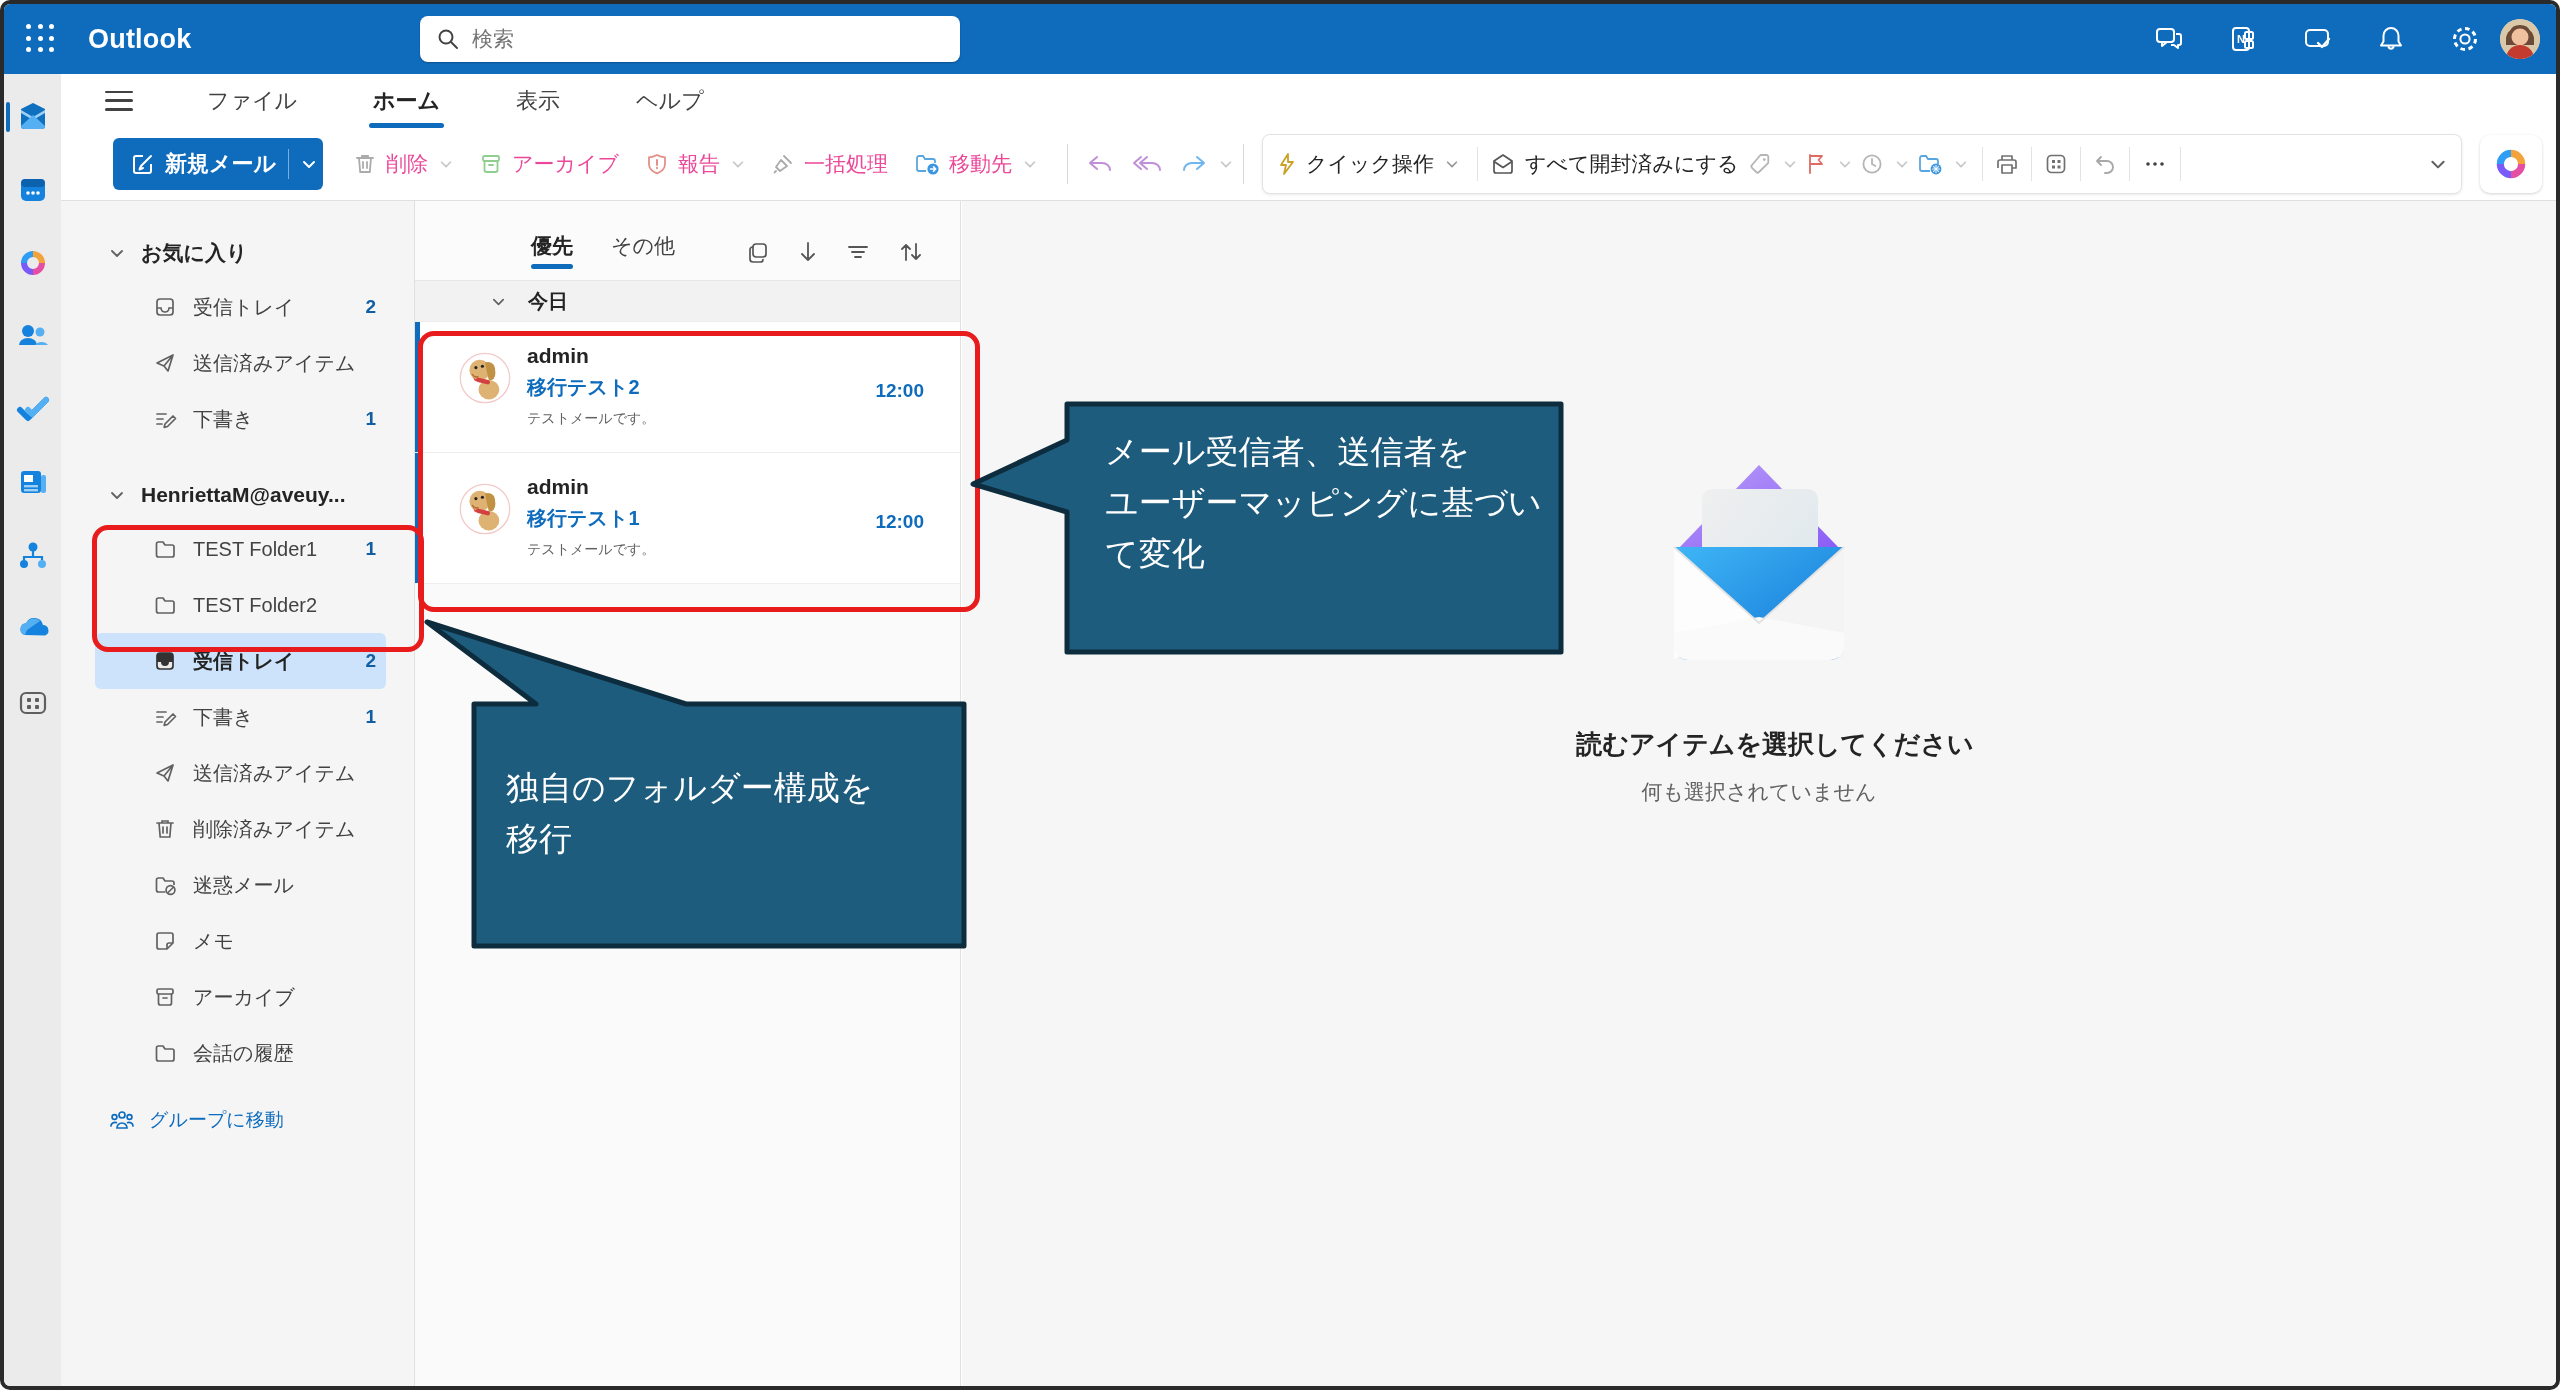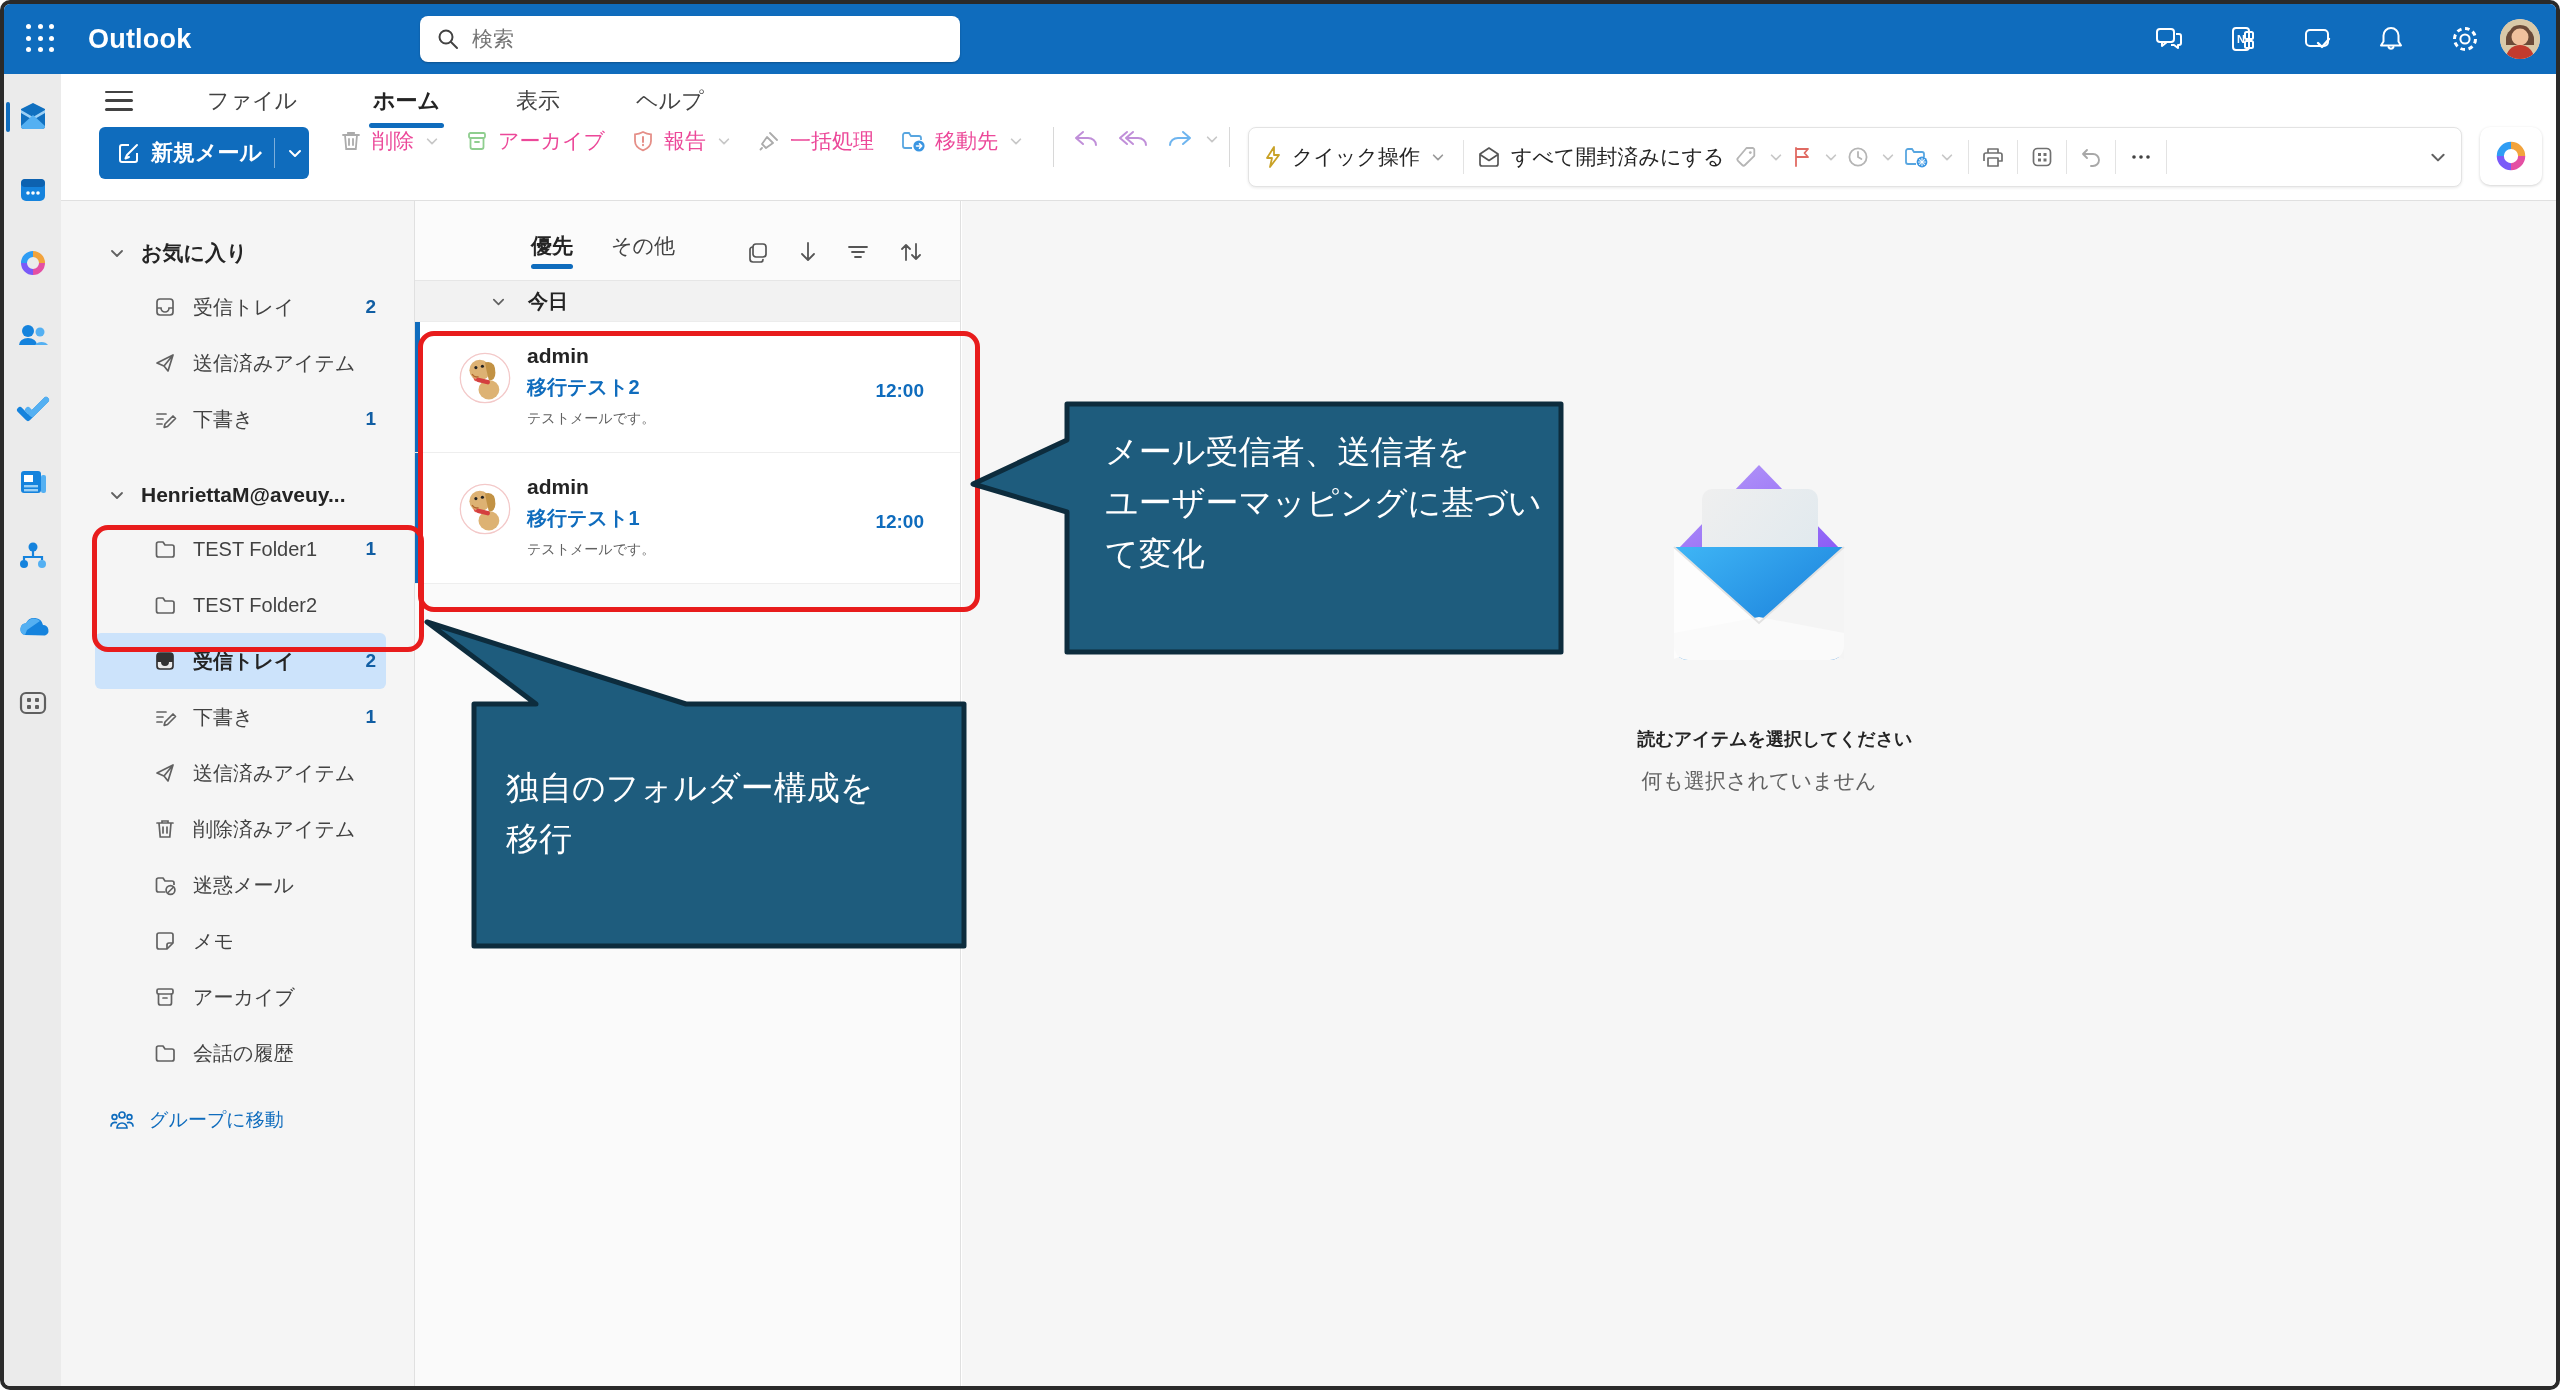--- a/index.html
+++ b/index.html
@@ -24,21 +24,21 @@
   .rail .sel-bar{position:absolute;left:2px;top:14px;width:4px;height:30px;border-radius:2px;background:#0f6cbd;}
 
   
   .ribbon{position:absolute;left:57px;right:0;top:70px;height:127px;background:#fff;}
   .tabsrow{height:53px;display:flex;align-items:center;gap:16px;}
   .hamburger{margin-left:44px;width:28px;height:20px;display:flex;flex-direction:column;justify-content:space-between;cursor:pointer;}
   .hamburger i{height:2.6px;background:#424242;border-radius:2px;}
   .rtab{font-size:22px;color:#424242;margin-left:56px;position:relative;cursor:pointer;padding:6px 2px;}
   .rtab.active{font-weight:bold;color:#242424;}
   .rtab.active::after{content:"";position:absolute;left:-2px;right:-2px;bottom:-6px;height:5px;border-radius:3px;background:#0f6cbd;}
-  .toolbar{height:74px;display:flex;align-items:flex-start;border-bottom:1px solid #e0e0e0;padding-left:38px;box-sizing:border-box;}
+  .toolbar{height:74px;display:flex;align-items:center;border-bottom:1px solid #e0e0e0;padding-left:52px;box-sizing:border-box;}
   .tbtn{display:flex;align-items:center;gap:9px;margin-right:26px;cursor:pointer;white-space:nowrap;}
   .tbtn .lbl{font-size:21px;color:#242424;}
   .tbtn.disabled .lbl{color:#ec4899;}
   .chev{margin-left:2px;}
   .newmail{background:#0f6cbd;color:#fff;height:52px;border-radius:6px;display:flex;align-items:center;padding:0 6px 0 18px;margin-right:30px;cursor:pointer;}
   .newmail .lbl{font-weight:bold;font-size:22px;margin:0 12px 0 10px;}
   .newmail .split{width:1px;height:30px;background:rgba(255,255,255,.45);margin-right:10px;}
   .tsep{width:1px;height:40px;background:#d8d8d8;margin:0 18px 0 4px;}
   .quickwrap{display:flex;align-items:center;flex:1;height:58px;margin-right:18px;background:#fff;border:1px solid #e3e3e3;border-radius:8px;box-shadow:0 1px 3px rgba(0,0,0,.09);padding:0 14px;}
   .qsep{width:1px;height:34px;background:#e3e3e3;margin:0 12px;}
@@ -72,21 +72,21 @@
   .unread-bar{position:absolute;left:0;top:0;bottom:0;width:5px;background:#0f6cbd;}
   .mavatar{position:absolute;left:44px;top:30px;width:52px;height:52px;border-radius:50%;}
   .mtext{position:absolute;left:112px;top:18px;right:120px;}
   .msender{font-size:21px;font-weight:bold;color:#242424;line-height:32px;}
   .msubj{font-size:20px;font-weight:bold;color:#0f6cbd;line-height:31px;}
   .mprev{font-size:14px;color:#616161;line-height:31px;}
   .mtime{position:absolute;right:36px;top:58px;font-size:19px;font-weight:bold;color:#0f6cbd;}
 
   .readingpane{position:absolute;left:958px;top:197px;right:0;bottom:0;background:#f6f6f6;display:flex;flex-direction:column;align-items:center;}
   .empty-illustration{margin-top:250px;}
-  .empty-title{font-size:18px;font-weight:bold;color:#242424;margin-top:46px;margin-left:32px;}
+  .empty-title{font-size:26px;font-weight:bold;color:#242424;margin-top:46px;margin-left:32px;}
   .empty-sub{font-size:21px;color:#616161;margin-top:16px;}
 
   
   .redbox{position:absolute;border:5px solid #e81c1c;border-radius:16px;pointer-events:none;z-index:40;}
   .callout{position:absolute;z-index:50;pointer-events:none;}
   .callout .ctext{position:absolute;color:#fff;font-size:33px;line-height:51px;}
   svg.lineico{display:block;}
 </style>
 </head>
 <body>

